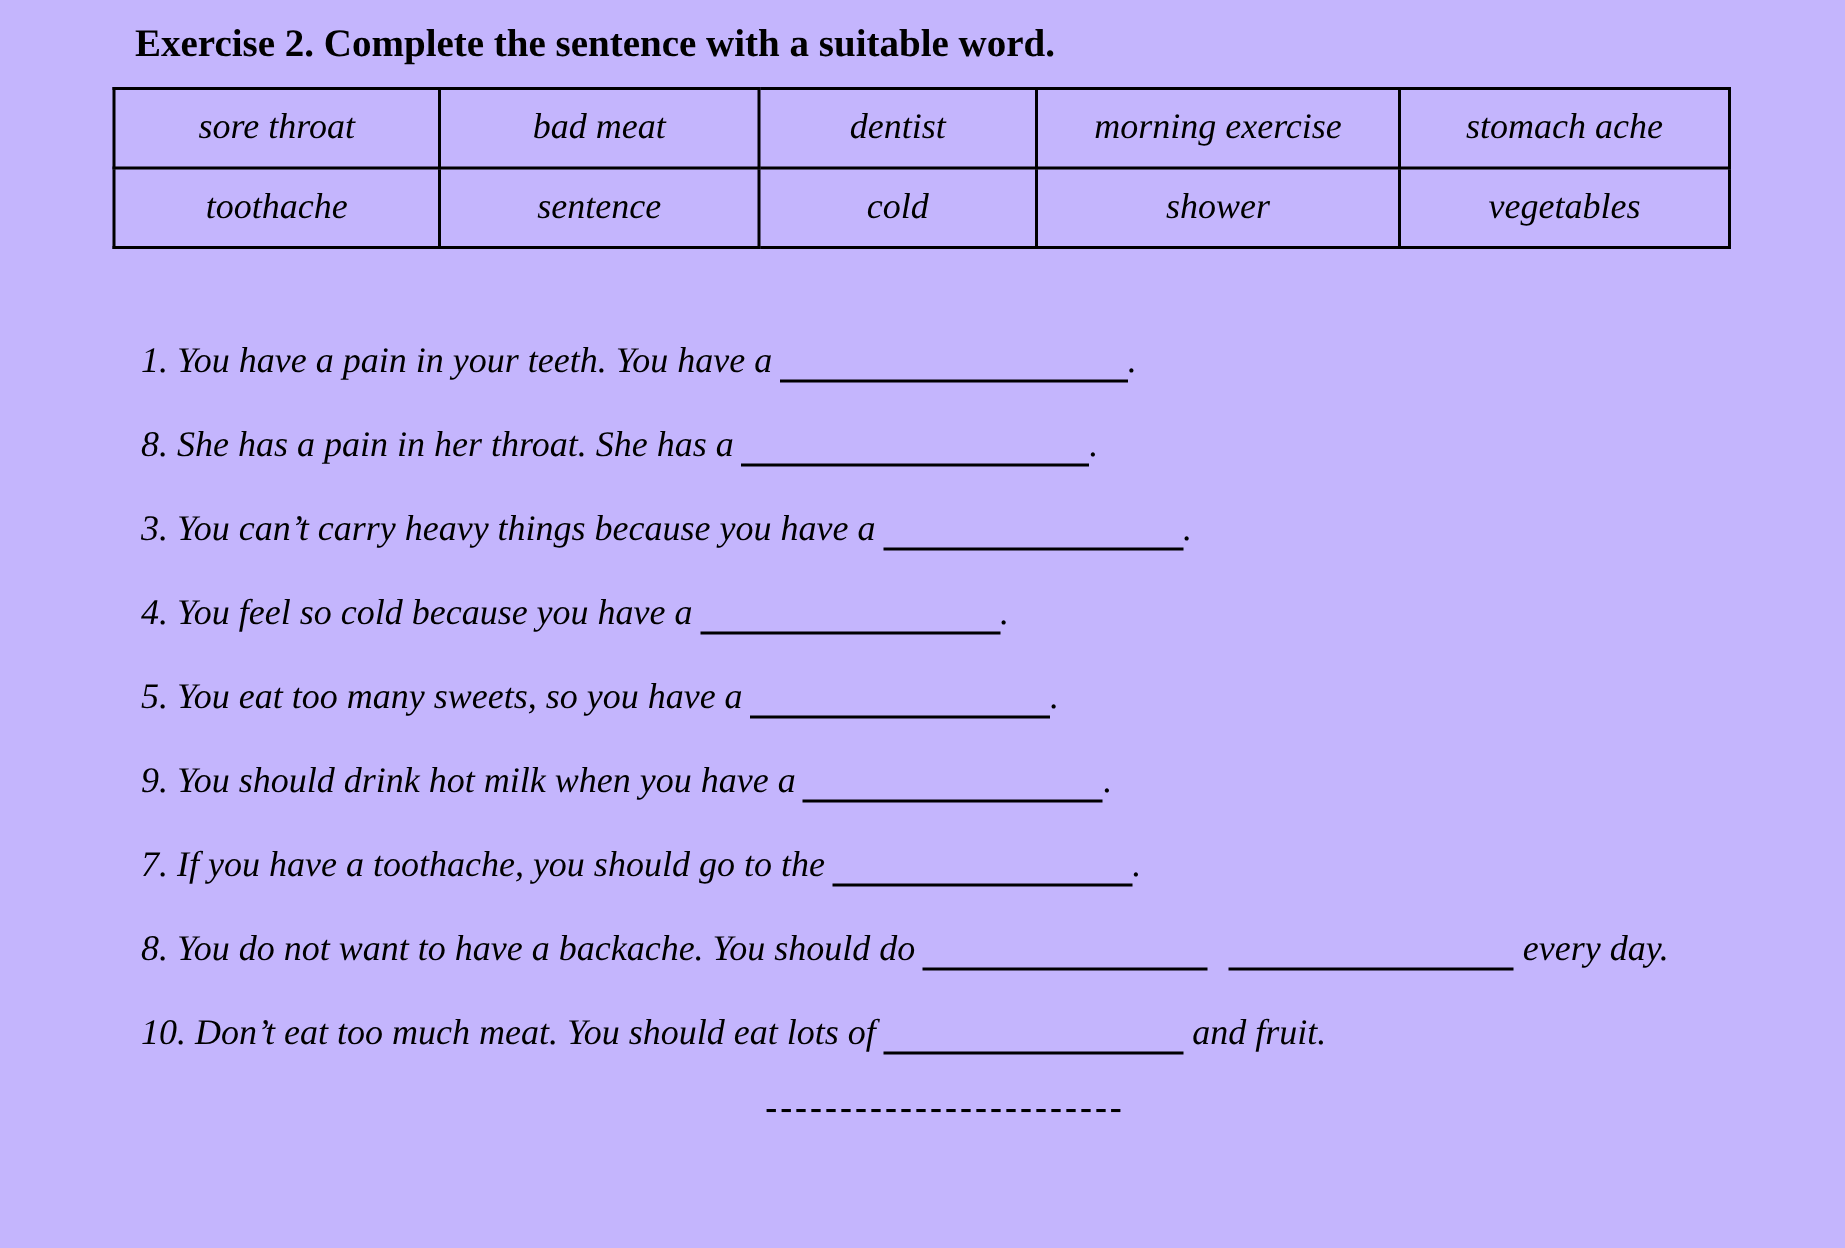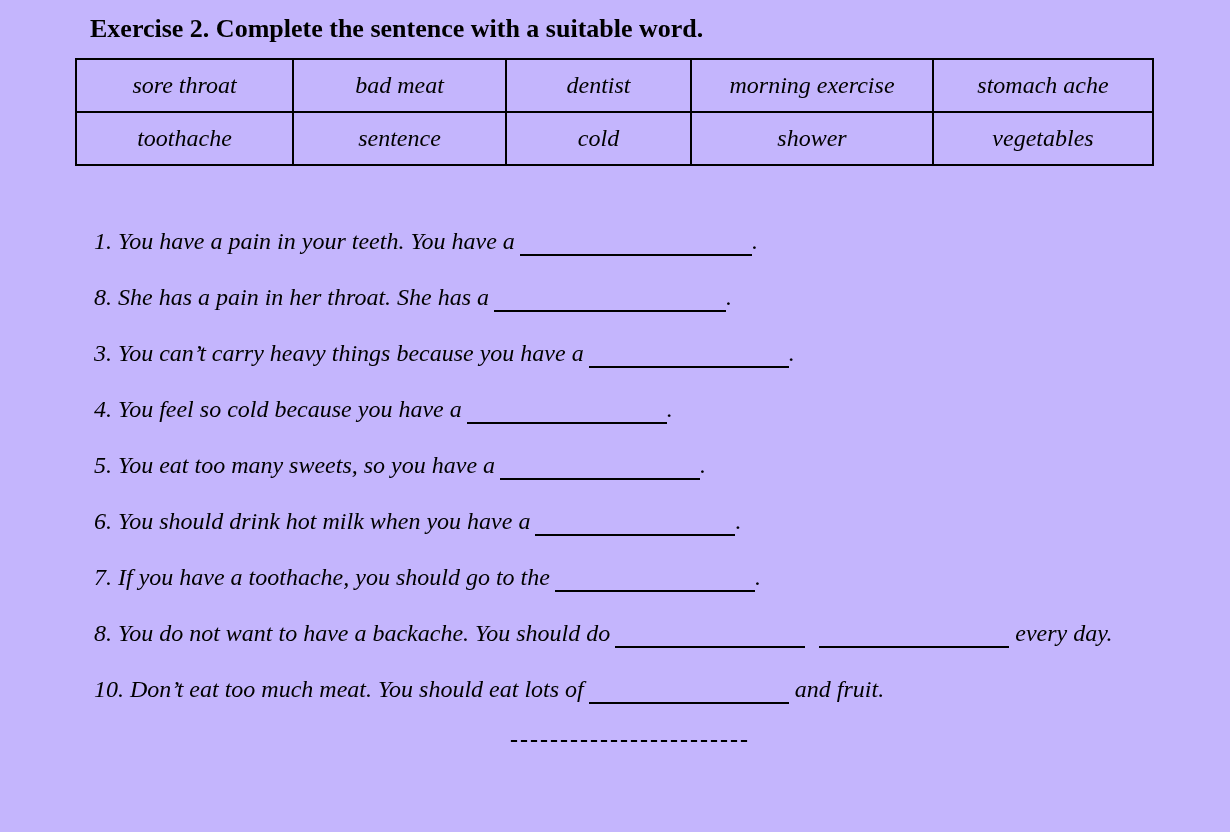--- a/index.html
+++ b/index.html
@@ -109,21 +109,21 @@
     <p class="sentence"><span>1. You have a pain in your teeth. You have a</span><span class="blank blank--wide"></span><span>.</span></p>
 
     <p class="sentence"><span>8. She has a pain in her throat. She has a</span><span class="blank blank--wide"></span><span>.</span></p>
 
     <p class="sentence"><span>3. You can’t carry heavy things because you have a</span><span class="blank"></span><span>.</span></p>
 
     <p class="sentence"><span>4. You feel so cold because you have a</span><span class="blank"></span><span>.</span></p>
 
     <p class="sentence"><span>5. You eat too many sweets, so you have a</span><span class="blank"></span><span>.</span></p>
 
-    <p class="sentence"><span>6. You should drink hot milk when you have a</span><span class="blank"></span><span>.</span></p>
+    <p class="sentence"><span>9. You should drink hot milk when you have a</span><span class="blank"></span><span>.</span></p>
 
     <p class="sentence"><span>7. If you have a toothache, you should go to the</span><span class="blank"></span><span>.</span></p>
 
     <p class="sentence"><span>8. You do not want to have a backache. You should do</span><span class="blank blank--pair"></span><span class="blank blank--pair"></span><span> every day.</span></p>
 
 
     <p class="sentence"><span>10. Don’t eat too much meat. You should eat lots of</span><span class="blank"></span><span> and fruit.</span></p>
 
   </div>
 

